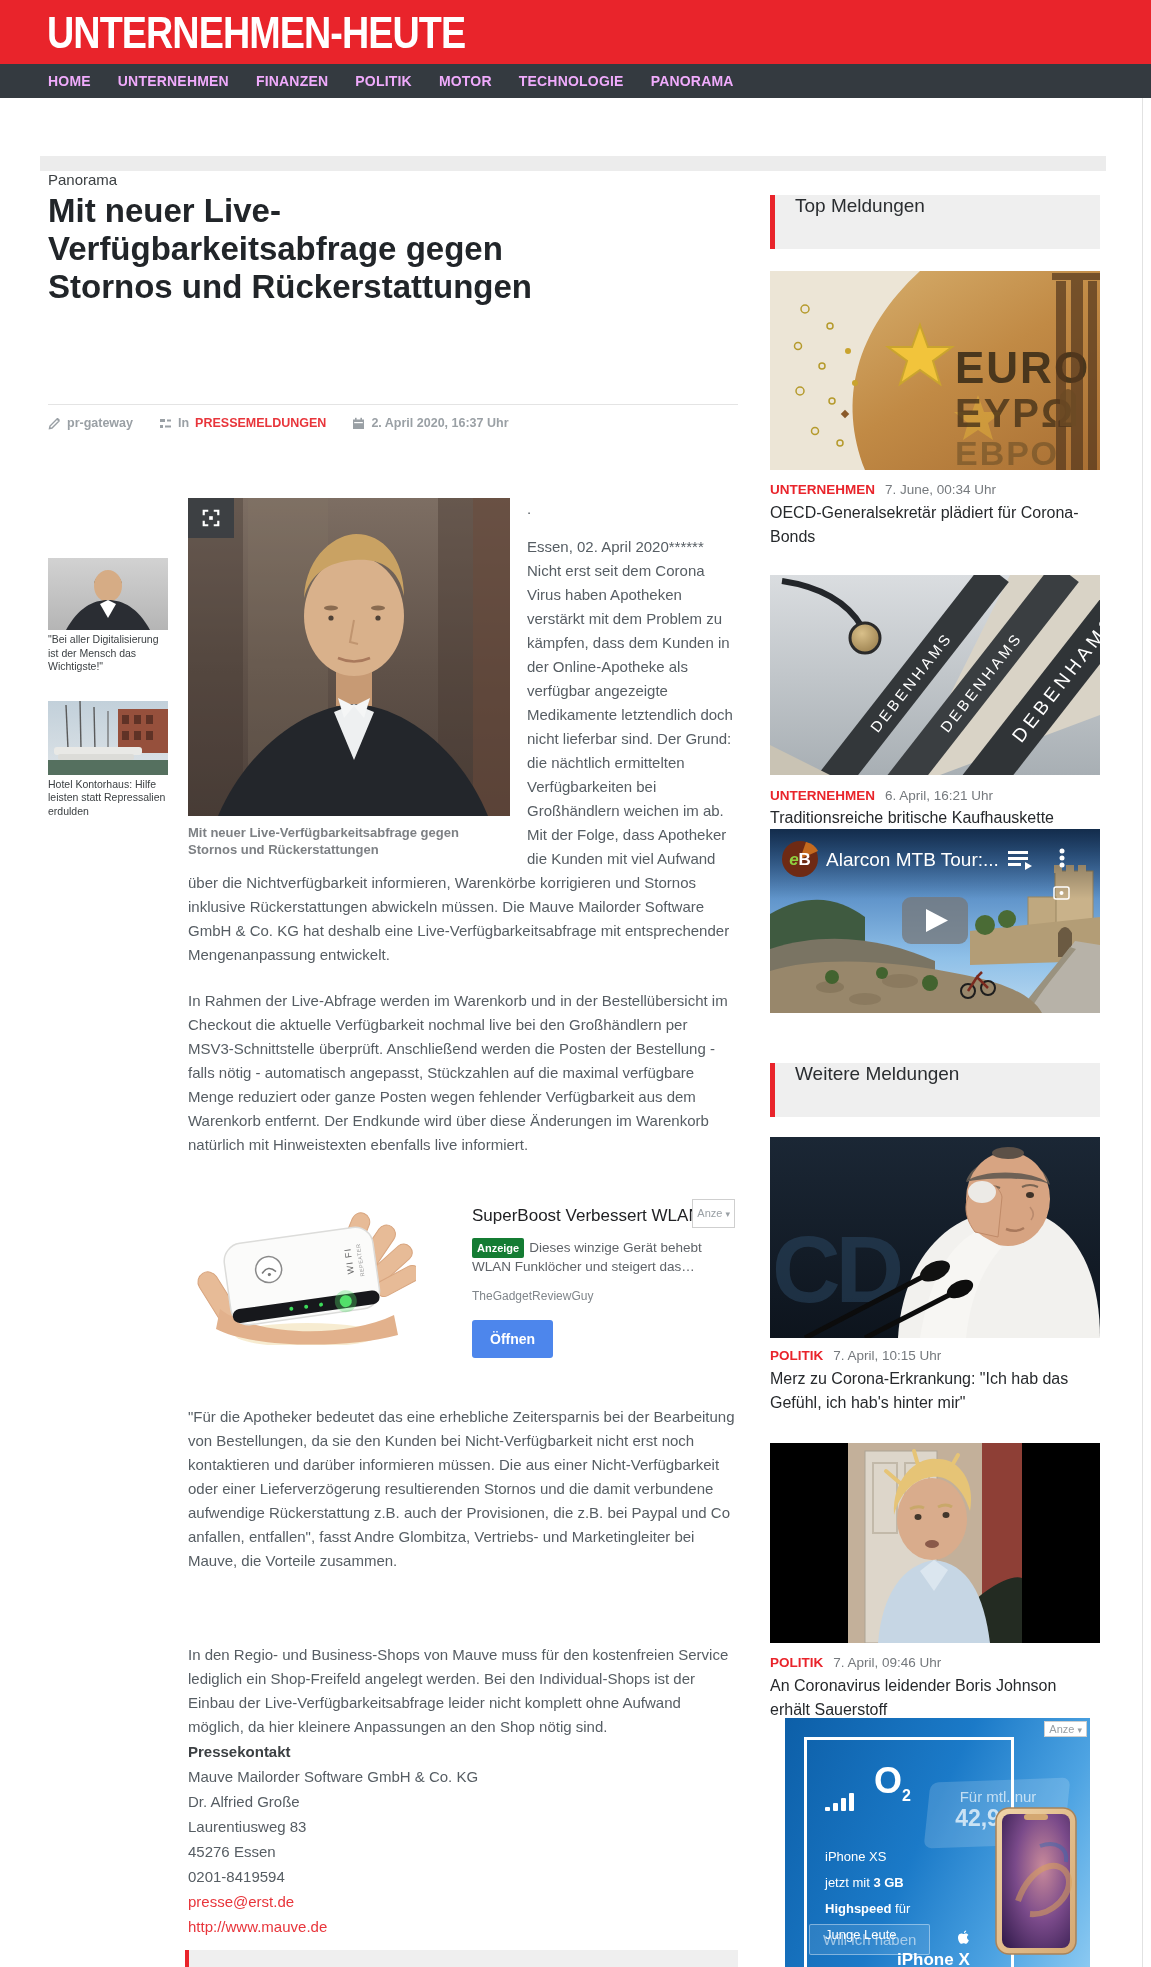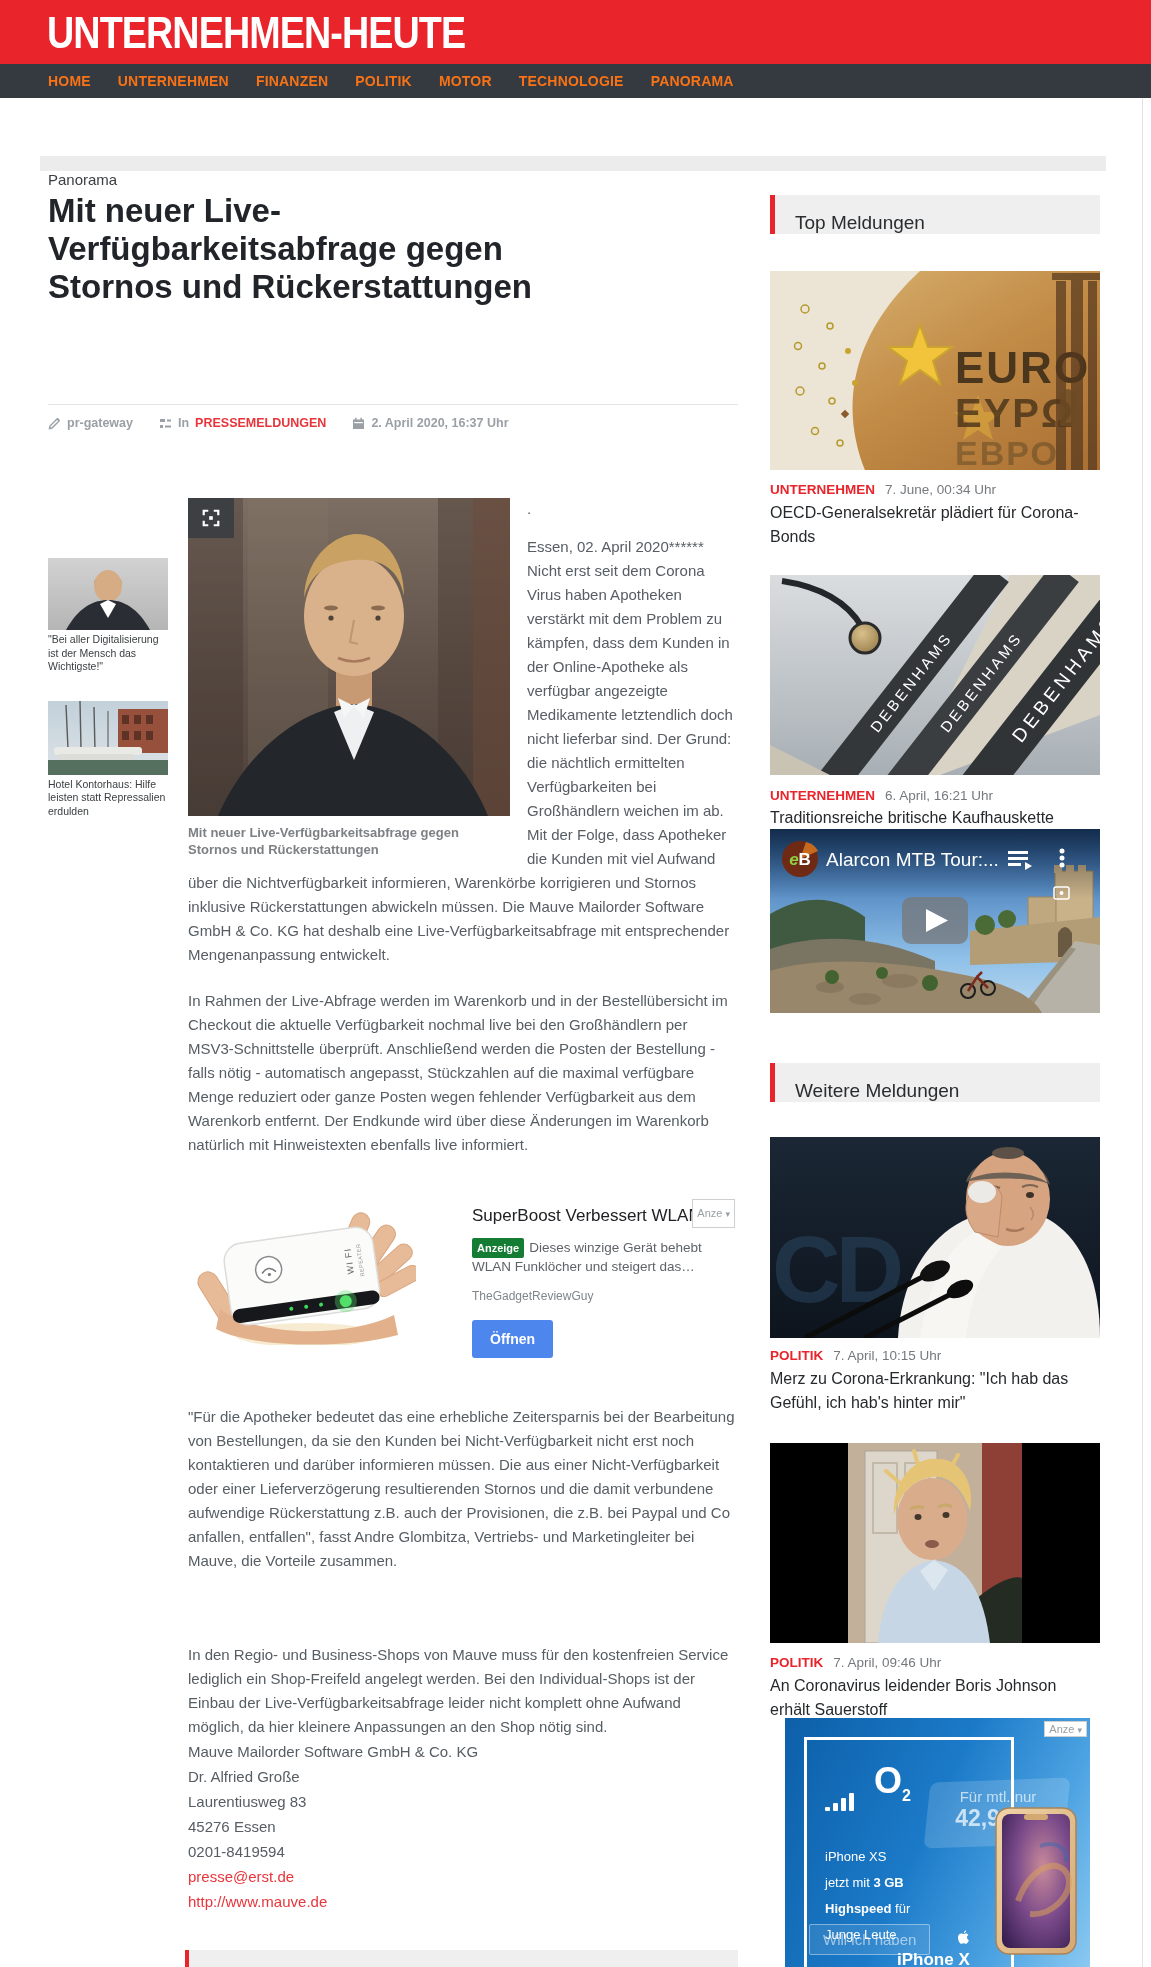--- a/index.html
+++ b/index.html
@@ -3,21 +3,21 @@
 <meta charset="utf-8">
 <style>
   * { margin:0; padding:0; box-sizing:border-box; }
   body { background:#fff; font-family:"Liberation Sans", sans-serif; }
   .page { position:relative; width:1151px; height:1967px; overflow:hidden; background:#fff; }
 
   
   .masthead { position:absolute; left:0; top:0; width:1151px; height:72px; background:var(--brand_red,#e9242b); }
   .masthead .logo { position:absolute; left:47px; top:8px; color:#fff; font-size:41px; font-weight:bold; letter-spacing:-1px; transform:scale(.92,1.08); transform-origin:left top; white-space:nowrap; }
   .nav { position:absolute; left:0; top:64px; width:1151px; height:34px; background:var(--nav_dark,#343a40); display:flex; align-items:center; padding-left:48px; gap:27px; }
-  .nav span { color:#f97316; font-size:14px; font-weight:bold; letter-spacing:.2px; cursor:pointer; }
+  .nav span { color:#f0abfc; font-size:14px; font-weight:bold; letter-spacing:.2px; cursor:pointer; }
 
   .topstrip { position:absolute; left:40px; top:156px; width:1066px; height:15px; background:#ececec; }
   .scroll-line { position:absolute; left:1142px; top:98px; width:1px; height:1869px; background:#e2e2e2; }
 
   
   .category-label { position:absolute; left:48px; top:171px; font-size:15px; color:#3c4043; }
   .headline { position:absolute; left:48px; top:192px; width:515px; font-size:33px; line-height:38px; font-weight:bold; color:#212529; }
   .head-rule { position:absolute; left:48px; top:404px; width:690px; height:1px; background:#e4e4e4; }
   .meta-row { position:absolute; left:48px; top:416px; width:690px; display:flex; align-items:center; gap:26px; font-size:12.5px; font-weight:bold; color:#9aa0a5; }
   .meta-row .mi { display:flex; align-items:center; gap:6px; }
@@ -54,21 +54,21 @@
   .p4abs { position:absolute; left:0; top:1146px; width:549px; }
   .presse { position:absolute; left:0; top:1242px; width:549px; line-height:25px; }
   .presse .ph { font-weight:bold; color:#3c4043; }
   .presse a { color:var(--link_red,#e8353b); text-decoration:none; display:block; }
 
   .bottom-bar { position:absolute; left:185px; top:1950px; width:553px; height:17px; background:#efefef; }
   .bottom-bar .acc { position:absolute; left:0; top:0; width:4px; height:17px; background:var(--brand_red,#e9242b); }
 
   
   .sidebar { position:absolute; left:770px; top:195px; width:330px; }
-  .sec-head { position:absolute; left:0; width:330px; height:39px; background:#efefef; border-left:5px solid var(--brand_red,#e9242b); display:flex; align-items:flex-end; padding-left:20px; font-size:19px; color:#2a2d30; }
+  .sec-head { position:absolute; left:0; width:330px; height:54px; background:#efefef; border-left:5px solid var(--brand_red,#e9242b); display:flex; align-items:flex-start; padding-left:20px; font-size:19px; color:#2a2d30; }
   .story-img { position:absolute; left:0; width:330px; overflow:hidden; cursor:pointer; }
   .story-meta { position:absolute; left:0; width:330px; font-size:13.5px; display:flex; gap:10px; align-items:baseline; }
   .story-meta .cat { color:var(--brand_red,#e9242b); font-weight:bold; cursor:pointer; }
   .story-meta .dt { color:#75797d; }
   .story-title { position:absolute; left:0; width:330px; font-size:16px; line-height:24px; color:#26292c; cursor:pointer; }
   .clip1 { height:23px; overflow:hidden; }
 
   
   .o2ad { position:absolute; left:15px; top:1523px; width:305px; height:260px; background:linear-gradient(115deg,#0d5fa8 0%,#1b7ac8 45%,#4da3e2 75%,#8ecbf2 100%); overflow:hidden; cursor:pointer; }
   .o2frame { position:absolute; left:19px; top:19px; width:210px; height:300px; border:3px solid #fff; }
@@ -265,20 +265,21 @@
         <div class="ad-src">TheGadgetReviewGuy</div>
         <span class="ad-open">Öffnen</span>
       </div>
       <span class="adchoice"><span>Anze</span> <span class="chev">▾</span></span>
     </div>
 
     <p class="p3abs">"Für die Apotheker bedeutet das eine erhebliche Zeitersparnis bei der Bearbeitung von Bestellungen, da sie den Kunden bei Nicht-Verfügbarkeit nicht erst noch kontaktieren und darüber informieren müssen. Die aus einer Nicht-Verfügbarkeit oder einer Lieferverzögerung resultierenden Stornos und die damit verbundene aufwendige Rückerstattung z.B. auch der Provisionen, die z.B. bei Paypal und Co anfallen, entfallen", fasst Andre Glombitza, Vertriebs- und Marketingleiter bei Mauve, die Vorteile zusammen.</p>
     <p class="p4abs">In den Regio- und Business-Shops von Mauve muss für den kostenfreien Service lediglich ein Shop-Freifeld angelegt werden. Bei den Individual-Shops ist der Einbau der Live-Verfügbarkeitsabfrage leider nicht komplett ohne Aufwand möglich, da hier kleinere Anpassungen an den Shop nötig sind.</p>
 
     <div class="presse">
+      <div class="ph">Pressekontakt</div>
       <div>Mauve Mailorder Software GmbH &amp; Co. KG</div>
       <div>Dr. Alfried Große</div>
       <div>Laurentiusweg 83</div>
       <div>45276 Essen</div>
       <div>0201-8419594</div>
       <a href="#">presse@erst.de</a>
       <a href="#">http://www.mauve.de</a>
     </div>
   </div>
 

